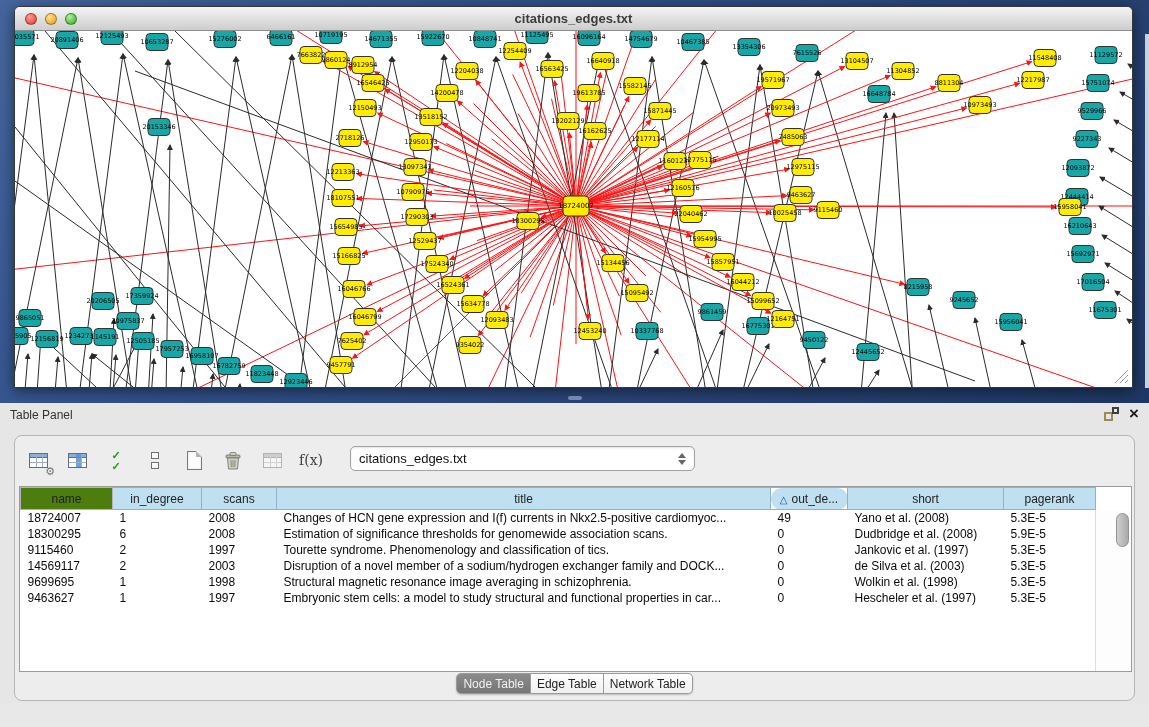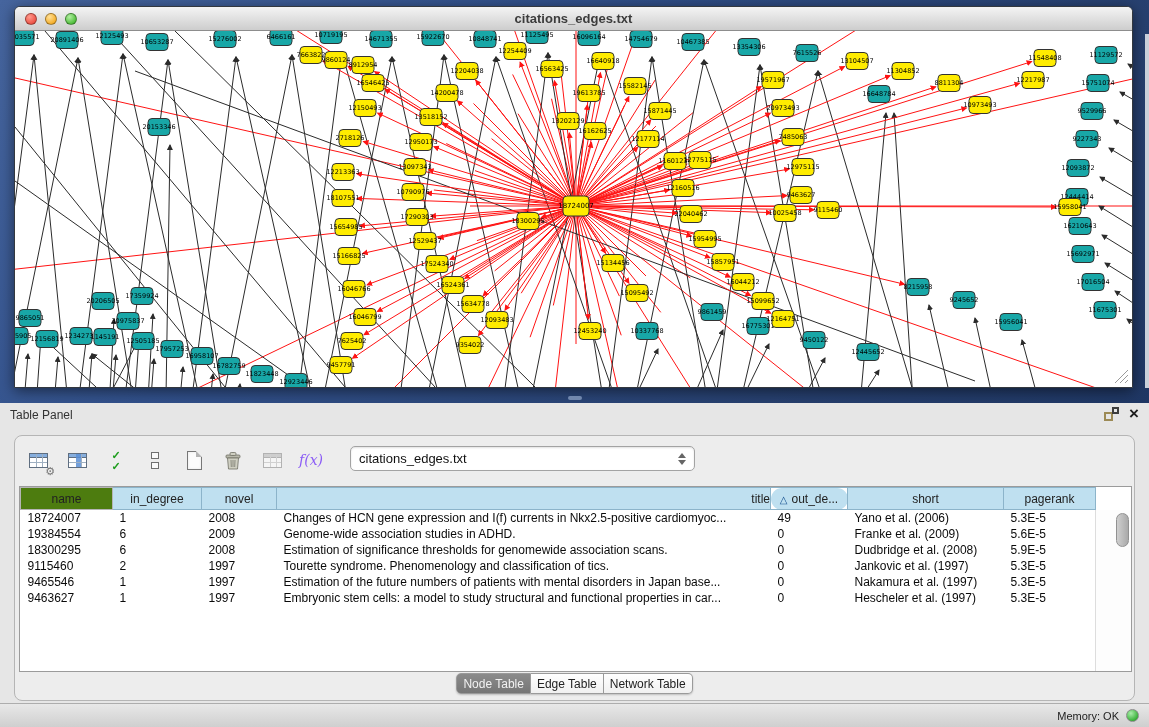--- a/index.html
+++ b/index.html
@@ -53,21 +53,21 @@
   .gear { position:absolute; right:-4px; bottom:-5px; font-size:11px; color:#777; }
   .grid-ic.disabled { opacity:.45; filter:grayscale(1); }
   .checks { display:flex; flex-direction:column; gap:1px; font-size:11px; line-height:10px; color:#1f9e1f; font-weight:bold; }
   .boxes { display:flex; flex-direction:column; gap:3px; }
   .boxes i { width:8px; height:7px; border:1px solid #707070; background:#fafafa; display:block; }
   .doc { position:relative; width:15px; height:19px; background:#fcfcfc; border:1px solid #777;
          box-shadow:inset 0 0 3px rgba(0,0,0,.08); }
   .doc::after { content:""; position:absolute; right:-1px; top:-1px; border-style:solid;
                 border-width:0 6px 6px 0; border-color:transparent #ededed #b5b5b5 transparent; }
   .trash { width:16px; height:19px; }
-  .fx { font-family:"DejaVu Serif", serif; font-style:italic; font-size:14px; color:#8b5cf6; }
+  .fx { font-family:"DejaVu Serif", serif; font-size:14px; color:#404040; }
 
   .net-select { position:absolute; left:335px; top:10px; width:345px; height:25px; background:#fff;
                 border:1px solid #a3a3a3; border-radius:5px; display:flex; align-items:center;
                 padding:0 8px; box-shadow:inset 0 1px 2px rgba(0,0,0,.12); }
   .net-select .val { flex:1; font-size:13px; color:#111; }
   .stepper { display:flex; flex-direction:column; gap:2px; align-items:center; }
   .stepper i { display:block; width:0; height:0; border-left:4px solid transparent; border-right:4px solid transparent; }
   .stepper .up { border-bottom:5px solid #666; }
   .stepper .dn { border-top:5px solid #666; }
 
@@ -641,71 +641,71 @@
             <i class="dn"></i>
           </span>
       </div>
 
       <div class="tablewrap">
         <table class="grid">
           <thead>
               <tr id="thead-row">
                 <th class="first" style="width: 92px;"><span>name</span></th>
                 <th style="width: 89px;"><span>in_degree</span></th>
-                <th style="width: 75px;"><span>novel</span></th>
-                <th style="width: 494px; text-align: right;"><span>title</span></th>
+                <th style="width: 75px;"><span>scans</span></th>
+                <th style="width: 494px;"><span>title</span></th>
                 <th style="width: 77px; border-radius: 11px;"><span class="sortglyph">△</span><span>out_de...</span></th>
                 <th style="width: 156px;"><span>short</span></th>
                 <th style="width: 92px;"><span>pagerank</span></th>
               </tr>
             </thead>
           <tbody id="tbody">
               <tr>
                 <td>18724007</td>
                 <td>1</td>
                 <td>2008</td>
                 <td>Changes of HCN gene expression and I(f) currents in Nkx2.5-positive cardiomyoc...</td>
                 <td>49</td>
-                <td>Yano et al. (2006)</td>
+                <td>Yano et al. (2008)</td>
                 <td>5.3E-5</td>
-              </tr>
-              <tr>
-                <td>19384554</td>
-                <td>6</td>
-                <td>2009</td>
-                <td>Genome-wide association studies in ADHD.</td>
-                <td>0</td>
-                <td>Franke et al. (2009)</td>
-                <td>5.6E-5</td>
               </tr>
               <tr>
                 <td>18300295</td>
                 <td>6</td>
                 <td>2008</td>
                 <td>Estimation of significance thresholds for genomewide association scans.</td>
                 <td>0</td>
                 <td>Dudbridge et al. (2008)</td>
                 <td>5.9E-5</td>
               </tr>
               <tr>
                 <td>9115460</td>
                 <td>2</td>
                 <td>1997</td>
                 <td>Tourette syndrome. Phenomenology and classification of tics.</td>
                 <td>0</td>
                 <td>Jankovic et al. (1997)</td>
                 <td>5.3E-5</td>
               </tr>
               <tr>
-                <td>9465546</td>
+                <td>14569117</td>
+                <td>2</td>
+                <td>2003</td>
+                <td>Disruption of a novel member of a sodium/hydrogen exchanger family and DOCK...</td>
+                <td>0</td>
+                <td>de Silva et al. (2003)</td>
+                <td>5.3E-5</td>
+              </tr>
+              <tr>
+                <td>9699695</td>
                 <td>1</td>
-                <td>1997</td>
-                <td>Estimation of the future numbers of patients with mental disorders in Japan base...</td>
+                <td>1998</td>
+                <td>Structural magnetic resonance image averaging in schizophrenia.</td>
                 <td>0</td>
-                <td>Nakamura et al. (1997)</td>
+                <td>Wolkin et al. (1998)</td>
                 <td>5.3E-5</td>
               </tr>
               <tr>
                 <td>9463627</td>
                 <td>1</td>
                 <td>1997</td>
                 <td>Embryonic stem cells: a model to study structural and functional properties in car...</td>
                 <td>0</td>
                 <td>Hescheler et al. (1997)</td>
                 <td>5.3E-5</td>
@@ -720,18 +720,14 @@
       <div class="tabsrow">
         <div class="seg">
           <span class="tab active">Node Table</span>
           <span class="tab">Edge Table</span>
           <span class="tab">Network Table</span>
         </div>
       </div>
     </div>
   </div>
 
-  <div class="statusbar">
-    <span class="mem-label">Memory: OK</span>
-    <span class="mem-dot"></span>
-  </div>
 
 </div>
 
 </body></html>

